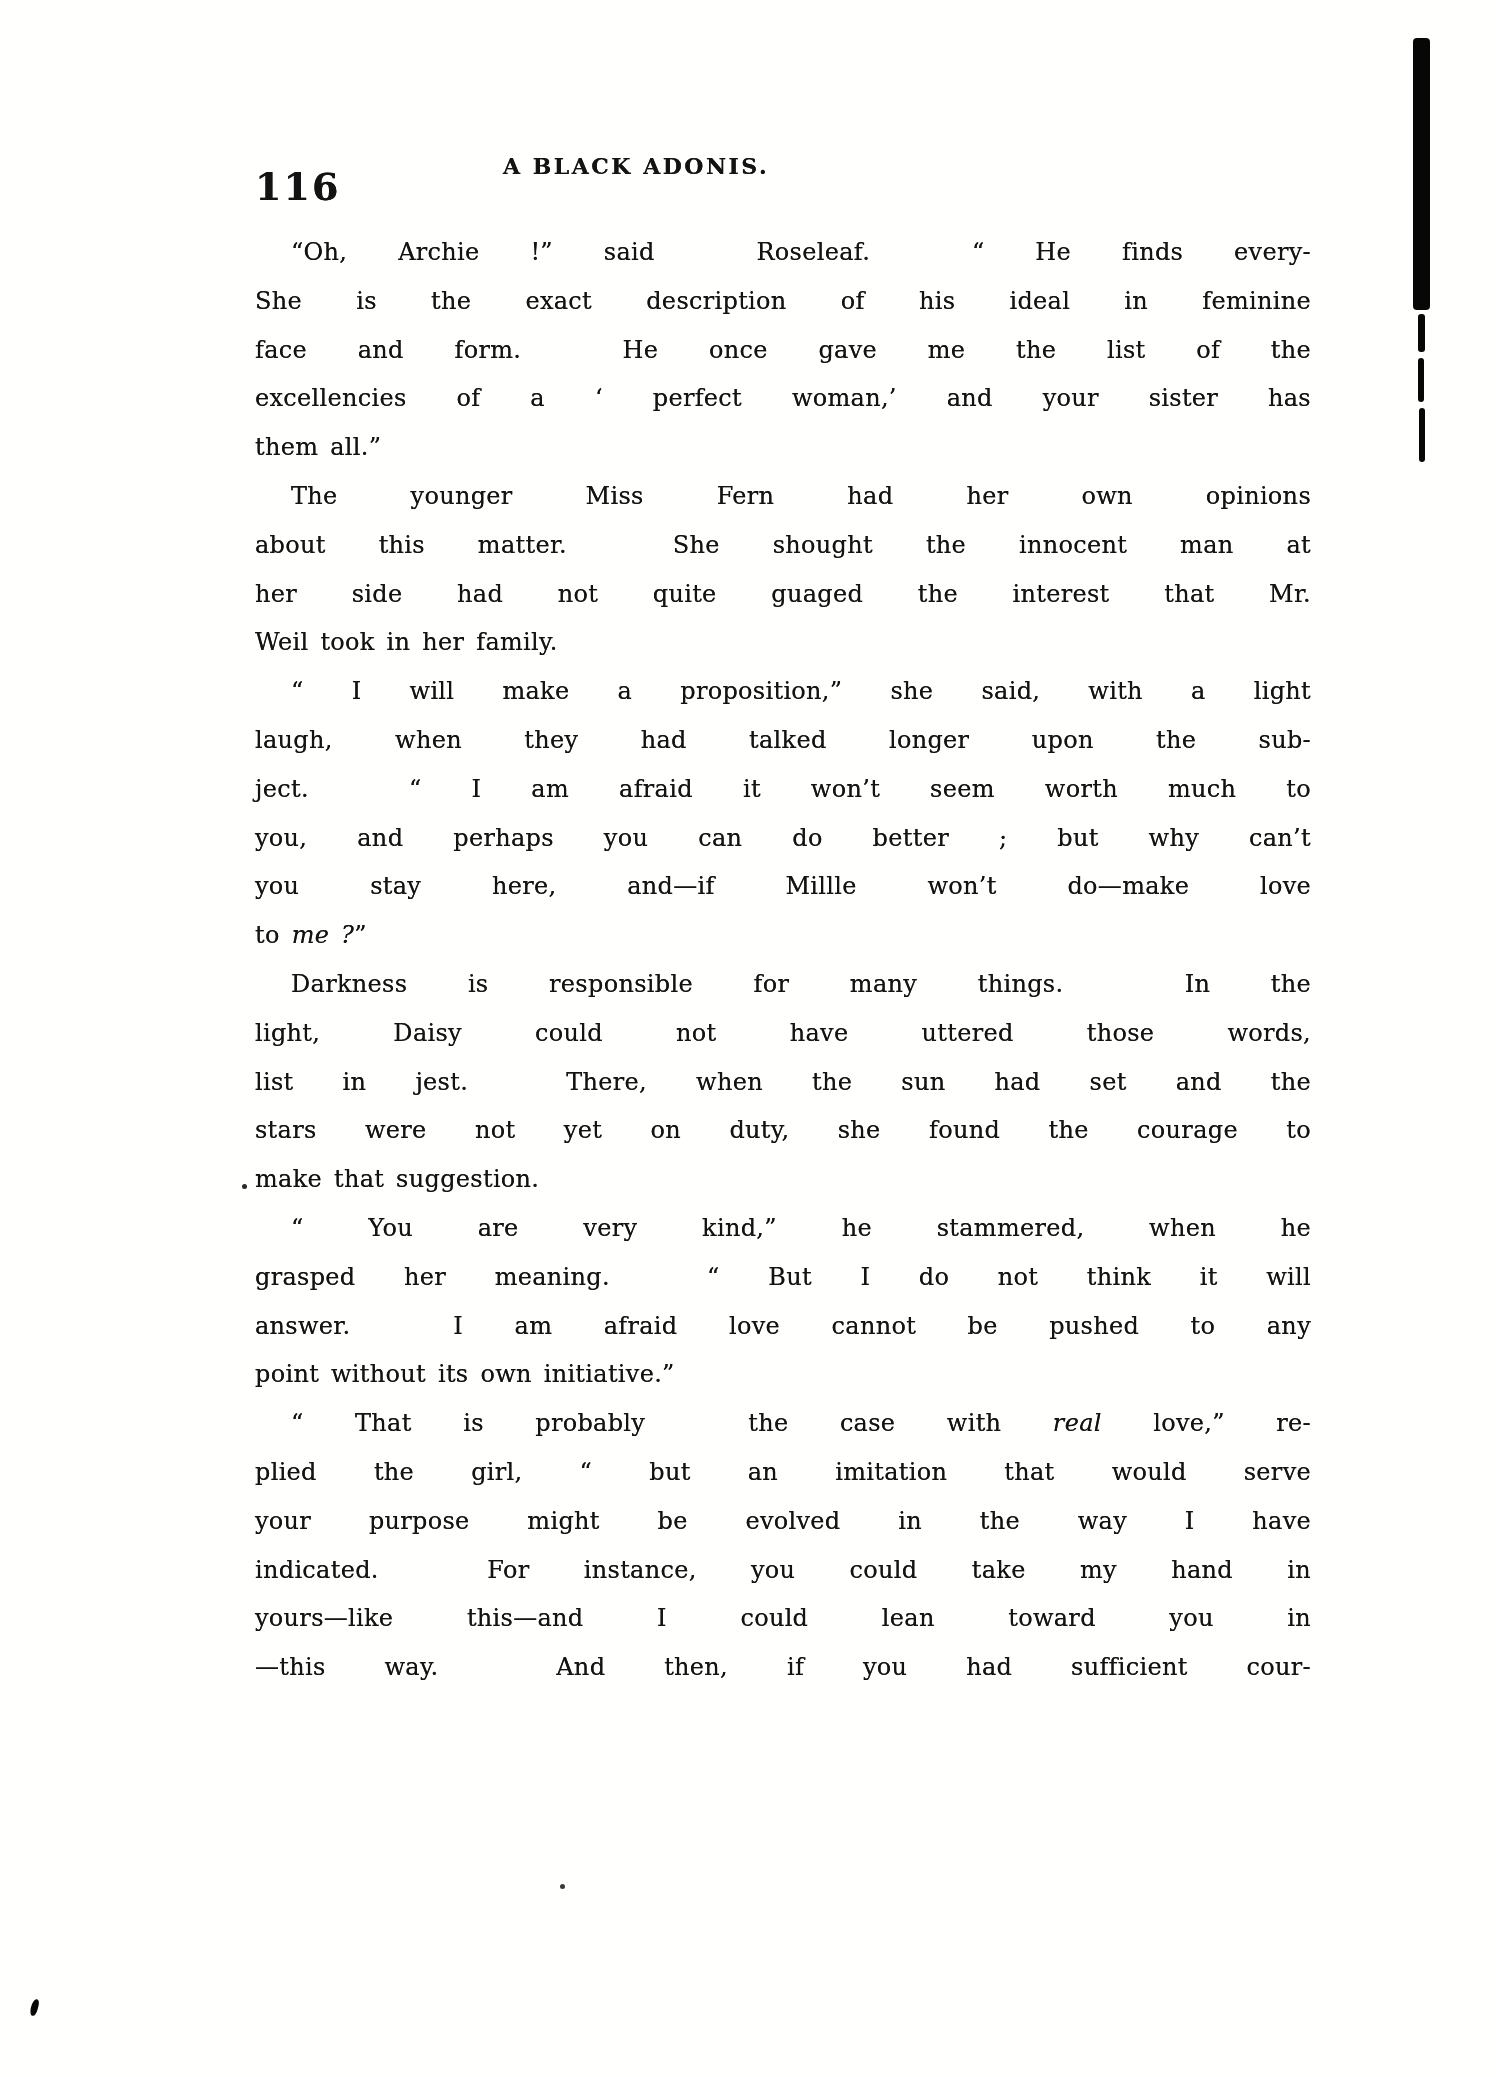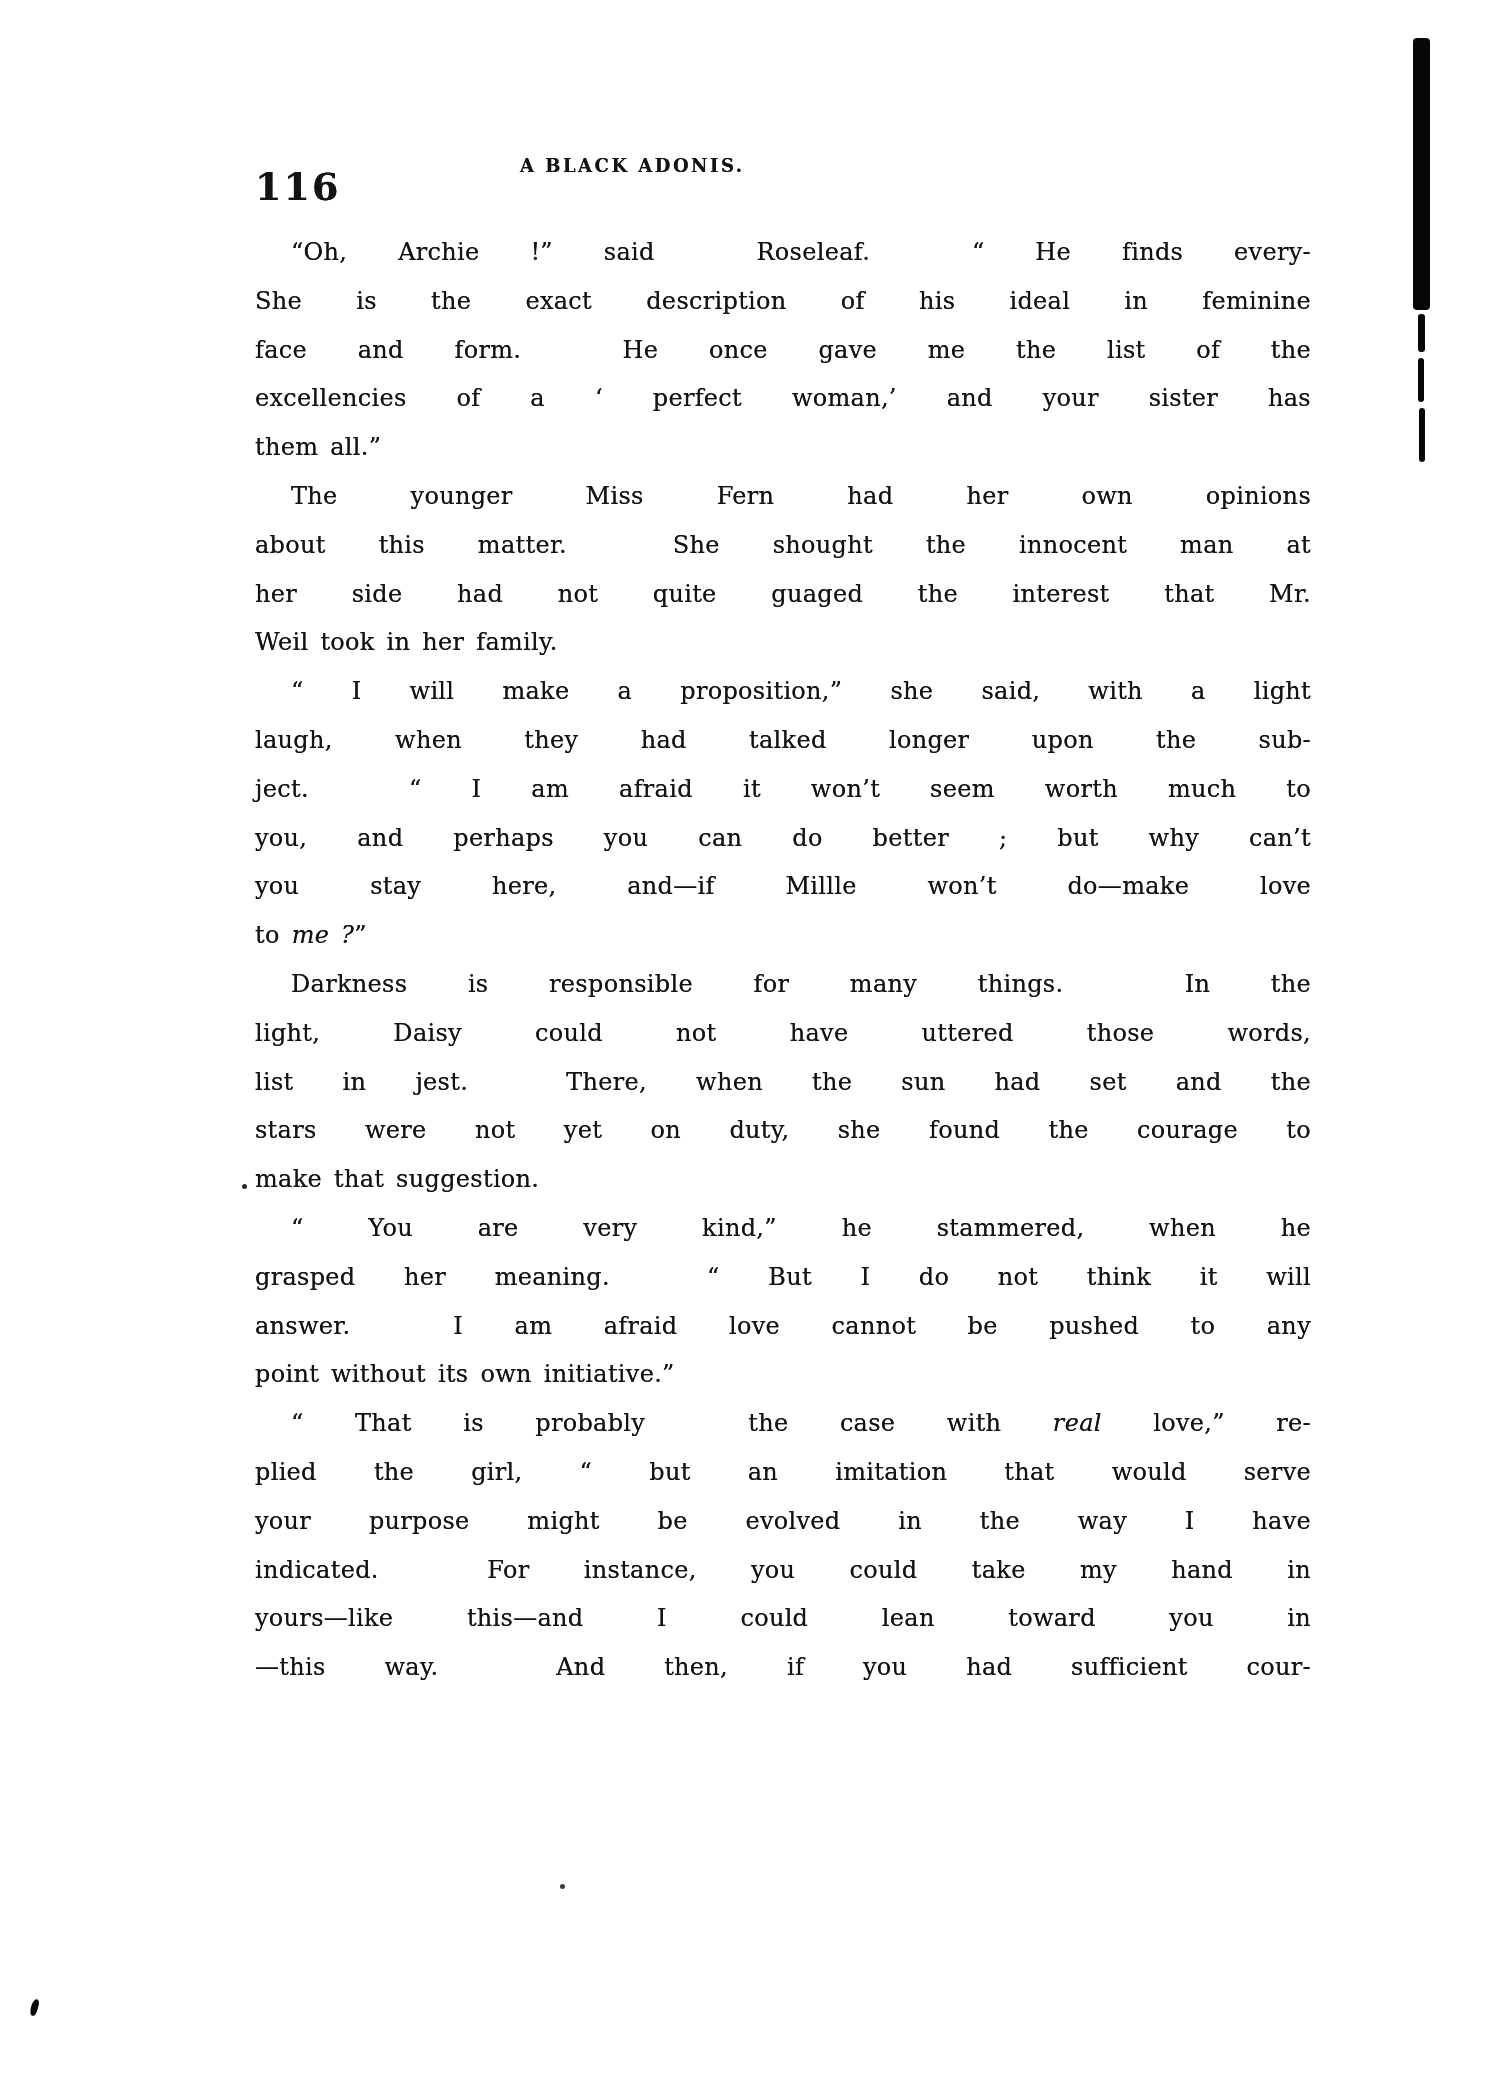--- a/index.html
+++ b/index.html
@@ -22,22 +22,22 @@
     text-shadow: 0 0 0.6px rgba(10,10,10,0.8);
   }
   .pagenum {
     position: absolute; left: 0; top: 0;
     font-size: 38px; font-weight: bold;
     letter-spacing: 2px;
     line-height: 40px;
     margin-top: 25px;
   }
   .runtitle {
-    position: absolute; left: 265px; top: 9px;
-    font-size: 18px; font-weight: bold;
+    position: absolute; left: 248px; top: 9px;
+    font-size: 22px; font-weight: bold;
     letter-spacing: 2.5px;
     line-height: 30px;
     white-space: nowrap;
   }
   .text-block {
     position: absolute;
     top: 228px; left: 255px;
     width: 1056px;
     font-size: 24px;
     line-height: 48.8px;

